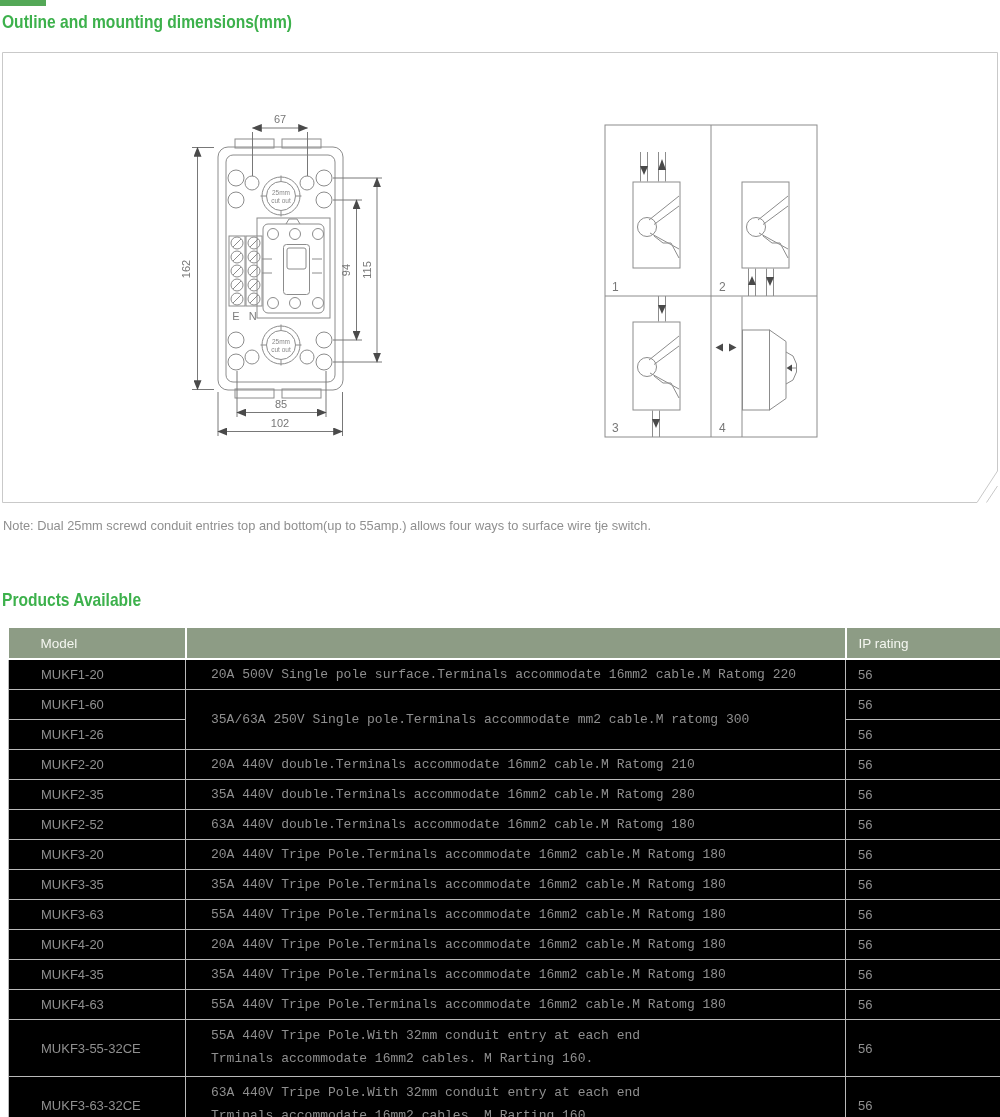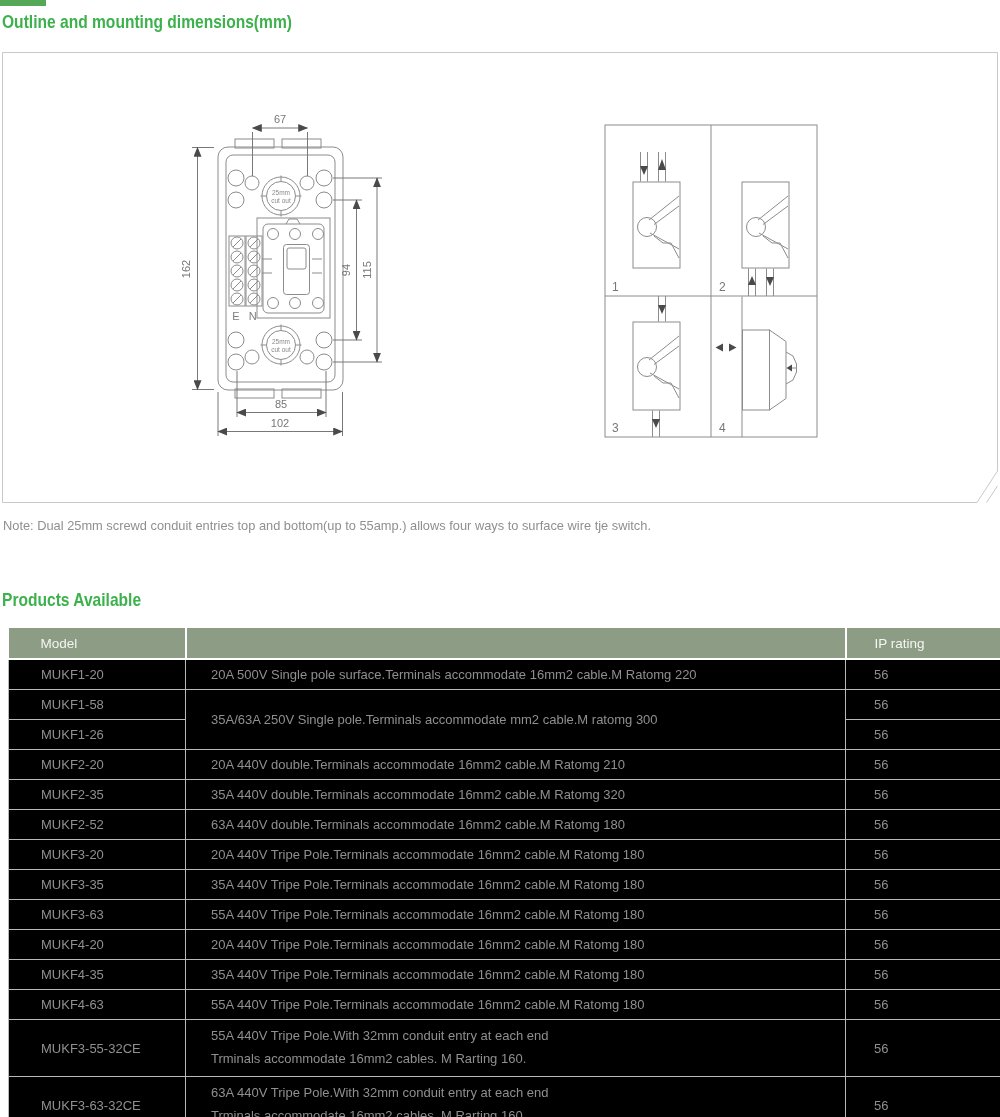--- a/index.html
+++ b/index.html
@@ -32,22 +32,22 @@
     text-align:left;height:28px;border-right:2px solid #ffffff;
     border-bottom:2px solid #ffffff;
     margin-top:29px;
   }
   table.products th:last-child{border-right:none;}
   table.products td{
     background:#000000;color:#8f8f8f;font-size:13px;
     border:1px solid #b9b9b9;height:27px;
   }
   .model-col{padding-left:32px;}
-  .desc-col{padding-left:25px;}
-  .ip-col{padding-left:28px;}
+  .desc-col{padding-left:25px;font-family:Liberation Mono, monospace;}
+  .ip-col{padding-left:12px;}
   tr.tall td{height:54px;}
   tr.last td{border-bottom:2px solid #9b9b9b;}
   .desc-line{line-height:1.75;}
   
   .ln{stroke:#8c8c8c;fill:none;stroke-width:1;}
   .dim-ln{stroke:#787878;fill:none;stroke-width:1;}
   .dim-txt{font-size:11px;fill:#777777;}
   .tiny-txt{font-size:6.5px;fill:#8a8a8a;text-anchor:middle;}
   .quad-txt{font-size:12px;fill:#777777;}
   .en-txt{font-size:11px;fill:#7d7d7d;letter-spacing:3px;text-anchor:middle;}
@@ -289,36 +289,36 @@
       <th class="ip-col">IP rating</th>
     </tr>
   </thead>
   <tbody>
     <tr>
       <td class="model-col">MUKF1-20</td>
       <td class="desc-col">20A 500V Single pole surface.Terminals accommodate 16mm2 cable.M Ratomg 220</td>
       <td class="ip-col">56</td>
     </tr>
     <tr>
-      <td class="model-col">MUKF1-58</td>
+      <td class="model-col">MUKF1-60</td>
       <td class="desc-col" rowspan="2">35A/63A 250V Single pole.Terminals accommodate mm2 cable.M ratomg 300</td>
       <td class="ip-col">56</td>
     </tr>
     <tr>
       <td class="model-col">MUKF1-26</td>
       <td class="ip-col">56</td>
     </tr>
     <tr>
       <td class="model-col">MUKF2-20</td>
       <td class="desc-col">20A 440V double.Terminals accommodate 16mm2 cable.M Ratomg 210</td>
       <td class="ip-col">56</td>
     </tr>
     <tr>
       <td class="model-col">MUKF2-35</td>
-      <td class="desc-col">35A 440V double.Terminals accommodate 16mm2 cable.M Ratomg 320</td>
+      <td class="desc-col">35A 440V double.Terminals accommodate 16mm2 cable.M Ratomg 280</td>
       <td class="ip-col">56</td>
     </tr>
     <tr>
       <td class="model-col">MUKF2-52</td>
       <td class="desc-col">63A 440V double.Terminals accommodate 16mm2 cable.M Ratomg 180</td>
       <td class="ip-col">56</td>
     </tr>
     <tr>
       <td class="model-col">MUKF3-20</td>
       <td class="desc-col">20A 440V Tripe Pole.Terminals accommodate 16mm2 cable.M Ratomg 180</td>

